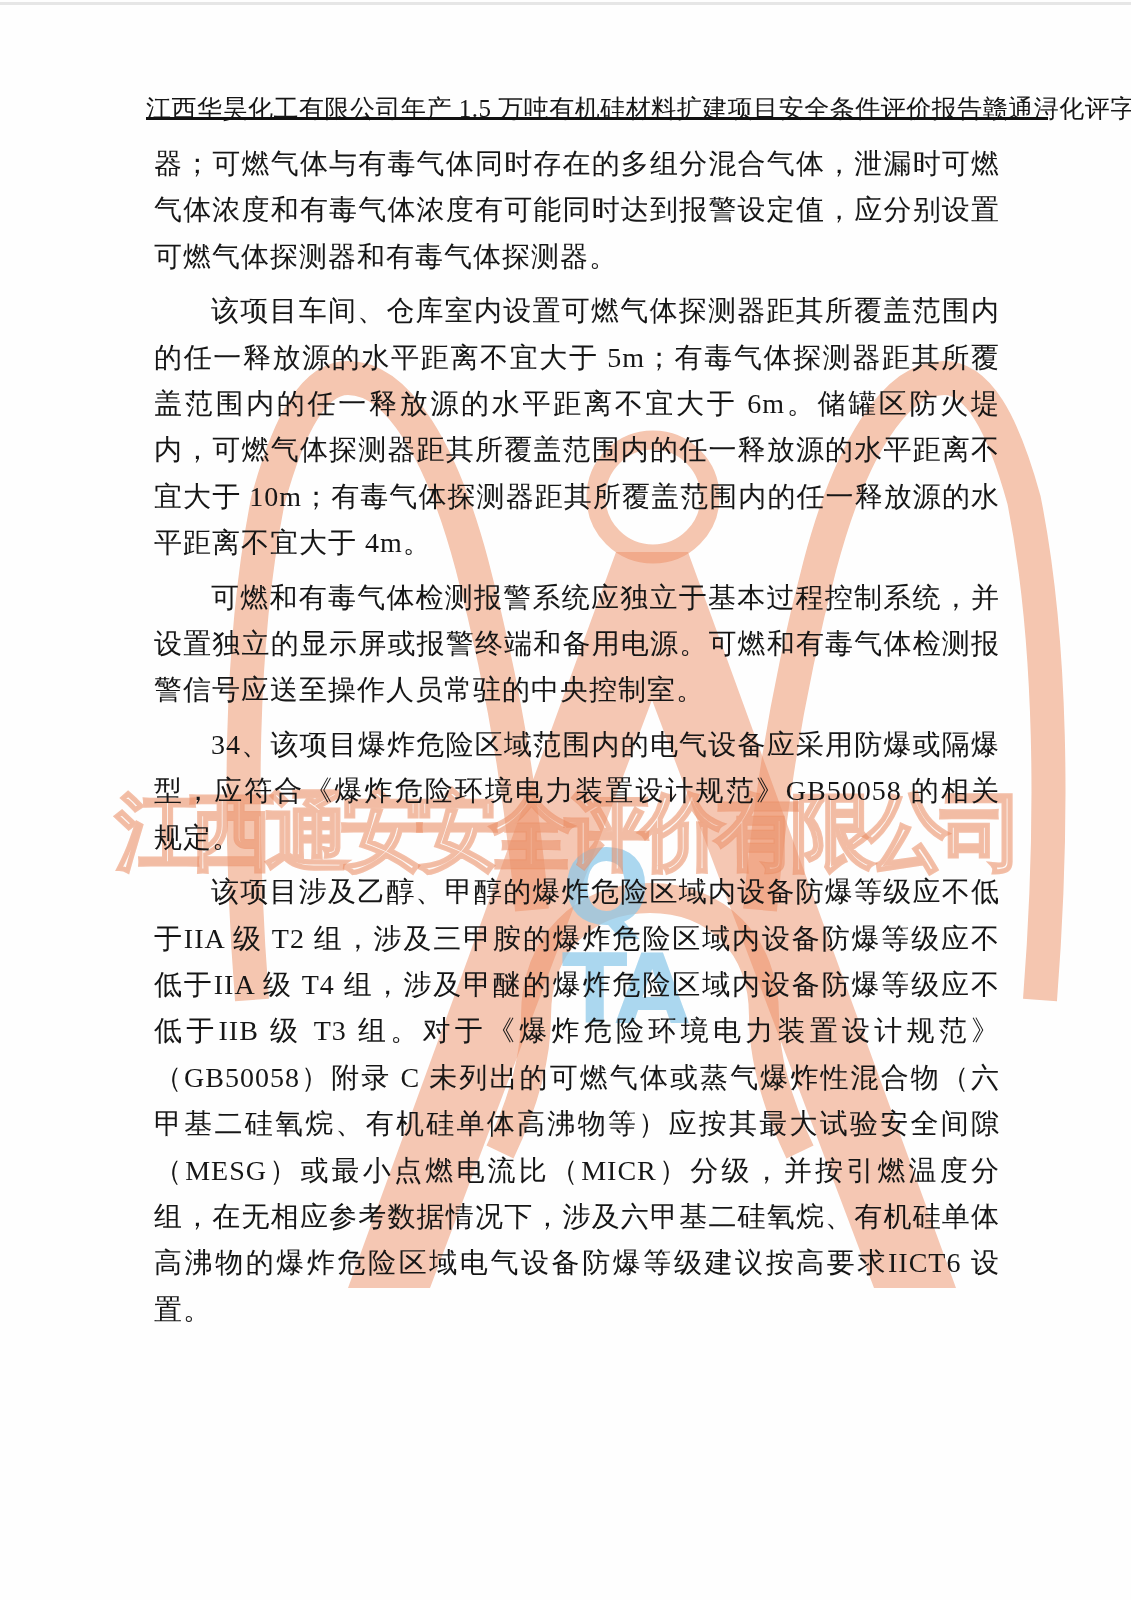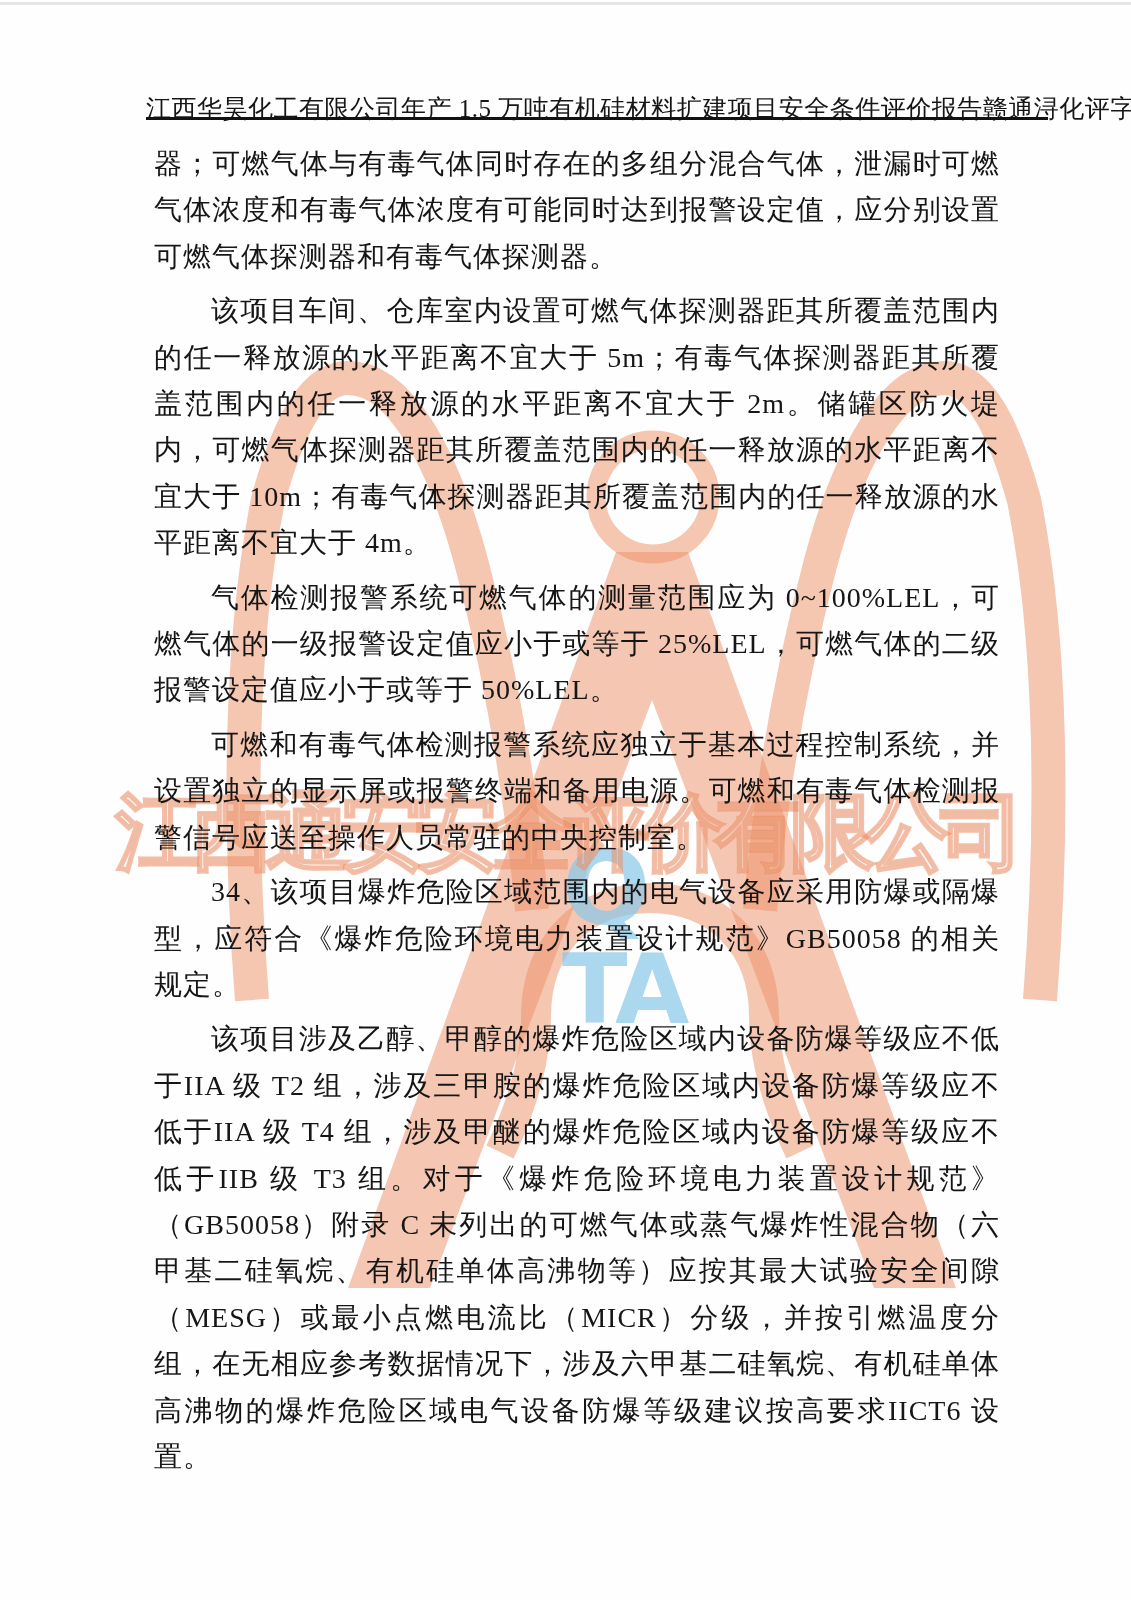--- a/index.html
+++ b/index.html
@@ -93,20 +93,19 @@
   </div>
 
   <div class="header">
     <span>江西华昊化工有限公司年产 1.5 万吨有机硅材料扩建项目安全条件评价报告</span>
     <span>赣通浔化评字【2025】043 号</span>
   </div>
   <div class="header-rule"></div>
 
   <div class="body-text">
       <p class="">器；可燃气体与有毒气体同时存在的多组分混合气体，泄漏时可燃气体浓度和有毒气体浓度有可能同时达到报警设定值，应分别设置可燃气体探测器和有毒气体探测器。</p>
-      <p class="indent">该项目车间、仓库室内设置可燃气体探测器距其所覆盖范围内的任一释放源的水平距离不宜大于 5m；有毒气体探测器距其所覆盖范围内的任一释放源的水平距离不宜大于 2m。储罐区防火堤内，可燃气体探测器距其所覆盖范围内的任一释放源的水平距离不宜大于 10m；有毒气体探测器距其所覆盖范围内的任一释放源的水平距离不宜大于 4m。</p>
-      <p class="indent">气体检测报警系统可燃气体的测量范围应为 0~100%LEL，可燃气体的一级报警设定值应小于或等于 25%LEL，可燃气体的二级报警设定值应小于或等于 50%LEL。</p>
+      <p class="indent">该项目车间、仓库室内设置可燃气体探测器距其所覆盖范围内的任一释放源的水平距离不宜大于 5m；有毒气体探测器距其所覆盖范围内的任一释放源的水平距离不宜大于 6m。储罐区防火堤内，可燃气体探测器距其所覆盖范围内的任一释放源的水平距离不宜大于 10m；有毒气体探测器距其所覆盖范围内的任一释放源的水平距离不宜大于 4m。</p>
       <p class="indent">可燃和有毒气体检测报警系统应独立于基本过程控制系统，并设置独立的显示屏或报警终端和备用电源。可燃和有毒气体检测报警信号应送至操作人员常驻的中央控制室。</p>
       <p class="indent">34、该项目爆炸危险区域范围内的电气设备应采用防爆或隔爆型，应符合《爆炸危险环境电力装置设计规范》GB50058 的相关规定。</p>
       <p class="indent">该项目涉及乙醇、甲醇的爆炸危险区域内设备防爆等级应不低于IIA 级 T2 组，涉及三甲胺的爆炸危险区域内设备防爆等级应不低于IIA 级 T4 组，涉及甲醚的爆炸危险区域内设备防爆等级应不低于IIB 级 T3 组。对于《爆炸危险环境电力装置设计规范》（GB50058）附录 C 未列出的可燃气体或蒸气爆炸性混合物（六甲基二硅氧烷、有机硅单体高沸物等）应按其最大试验安全间隙（MESG）或最小点燃电流比（MICR）分级，并按引燃温度分组，在无相应参考数据情况下，涉及六甲基二硅氧烷、有机硅单体高沸物的爆炸危险区域电气设备防爆等级建议按高要求IICT6 设置。</p>
     </div>
 
 </div>
 
 </body></html>

